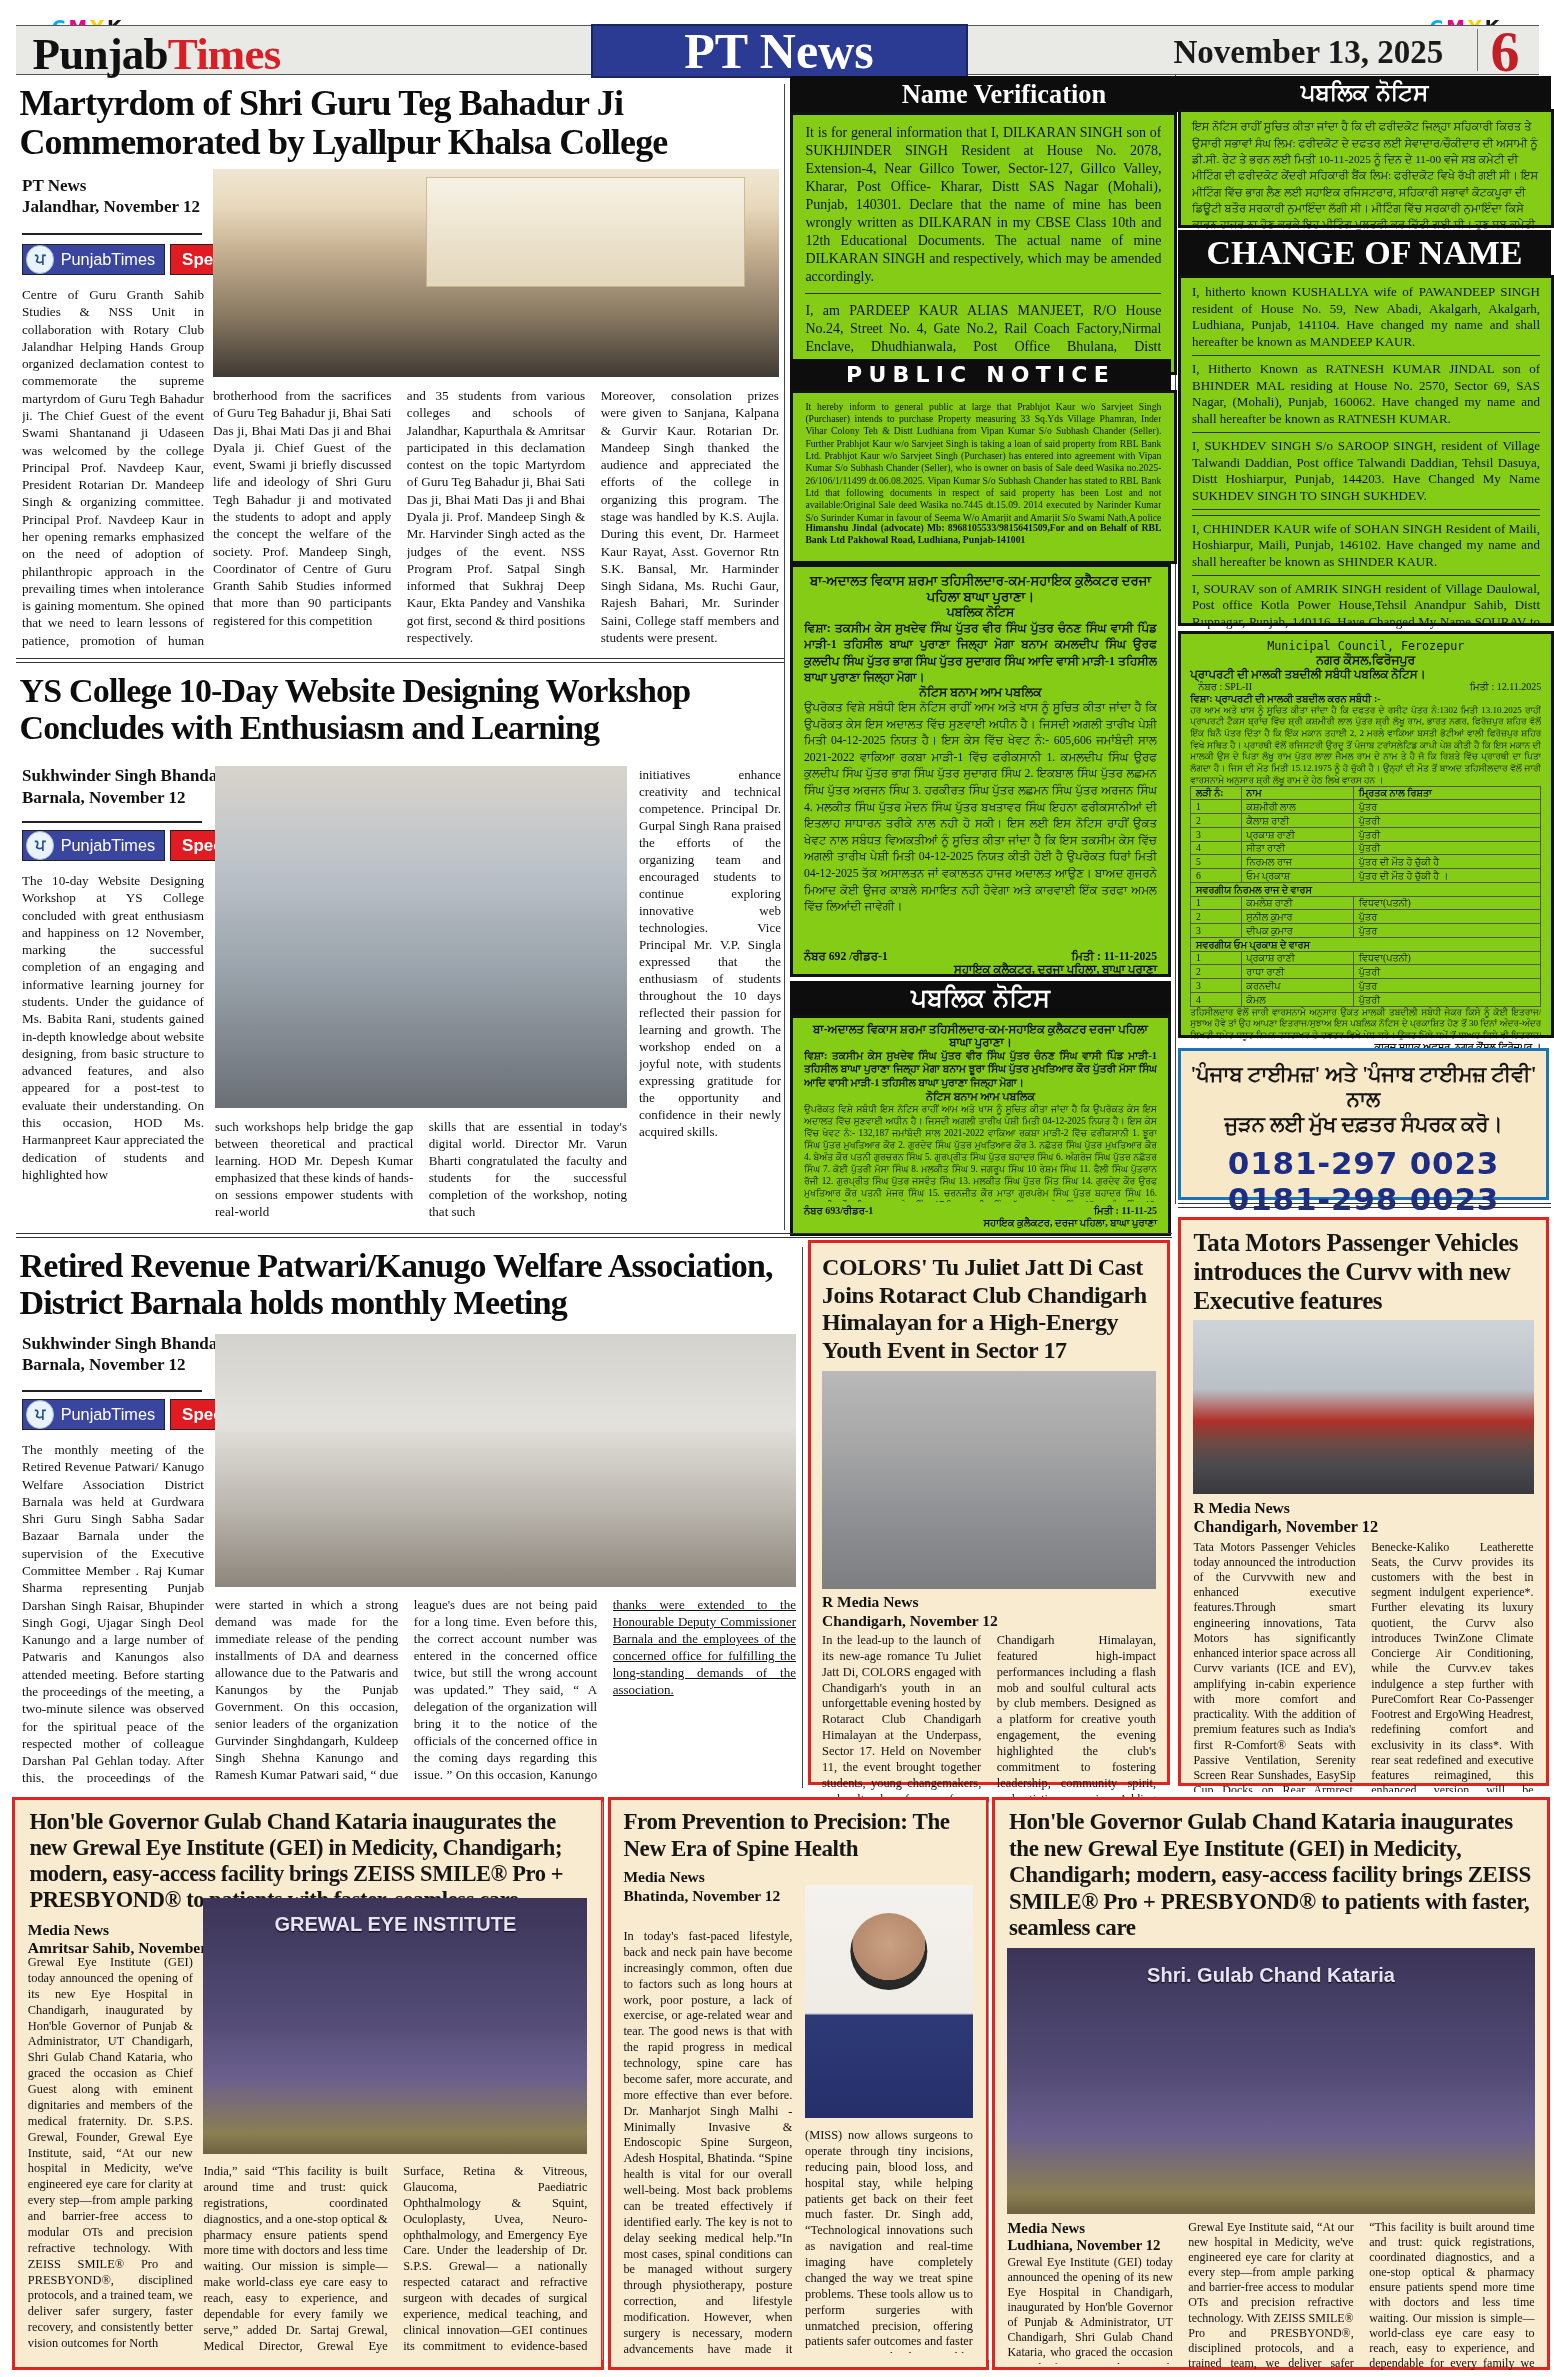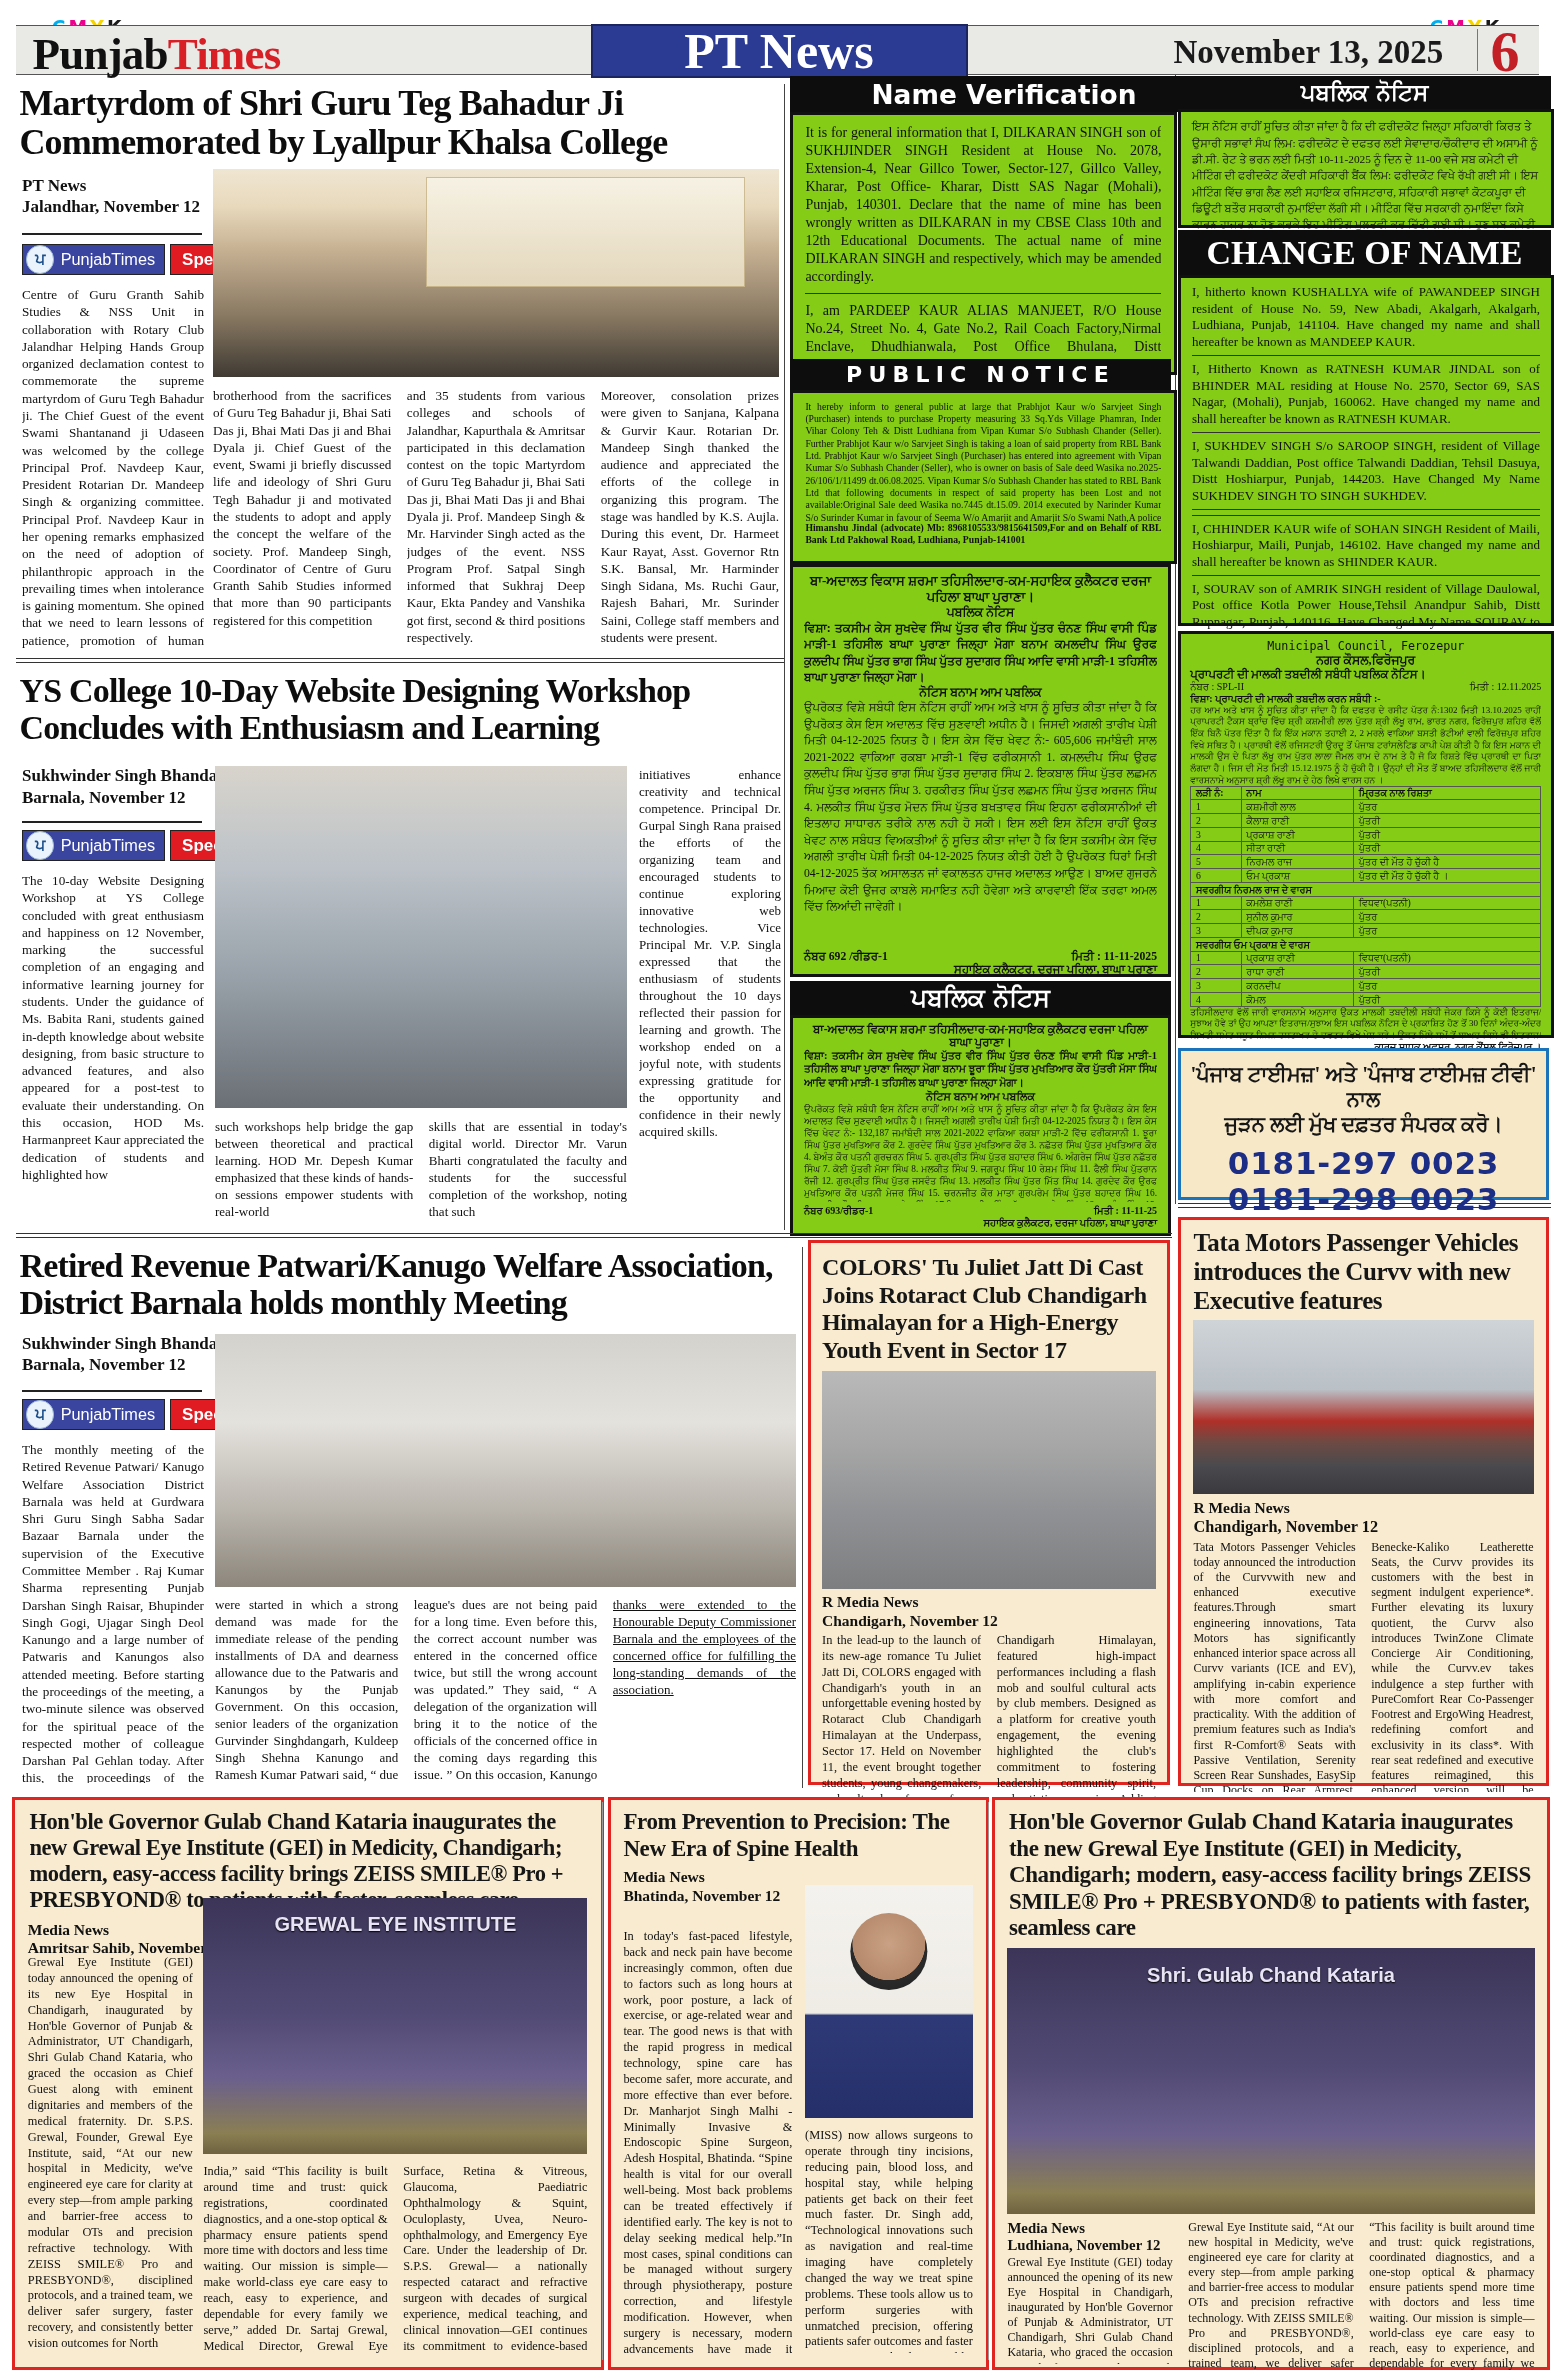--- a/index.html
+++ b/index.html
@@ -94,21 +94,21 @@
   </div>
   <div class="abs cols" style="left:213px;top:387px;width:566px;height:264px;">
     <div class="bodytxt">brotherhood from the sacrifices of Guru Teg Bahadur ji, Bhai Sati Das ji, Bhai Mati Das ji and Bhai Dyala ji. Chief Guest of the event, Swami ji briefly discussed life and ideology of Shri Guru Tegh Bahadur ji and motivated the students to adopt and apply the concept the welfare of the society. Prof. Mandeep Singh, Coordinator of Centre of Guru Granth Sahib Studies informed that more than 90 participants registered for this competition</div>
     <div class="bodytxt">and 35 students from various colleges and schools of Jalandhar, Kapurthala &amp; Amritsar participated in this declamation contest on the topic Martyrdom of Guru Teg Bahadur ji, Bhai Sati Das ji, Bhai Mati Das ji and Bhai Dyala ji. Prof. Mandeep Singh &amp; Mr. Harvinder Singh acted as the judges of the event. NSS Program Prof. Satpal Singh informed that Sukhraj Deep Kaur, Ekta Pandey and Vanshika got first, second &amp; third positions respectively.</div>
     <div class="bodytxt">Moreover, consolation prizes were given to Sanjana, Kalpana &amp; Gurvir Kaur. Rotarian Dr. Mandeep Singh thanked the audience and appreciated the efforts of the college in organizing this program. The stage was handled by K.S. Aujla. During this event, Dr. Harmeet Kaur Rayat, Asst. Governor Rtn S.K. Bansal, Mr. Harminder Singh Sidana, Ms. Ruchi Gaur, Rajesh Bahari, Mr. Surinder Saini, College staff members and students were present.</div>
   </div>
   <div class="abs dbl" style="left:15.5px;top:658px;width:768px;"></div>
   <div class="abs vrule" style="left:784px;top:84px;height:1146px;"></div>
   <div class="abs vrule" style="left:1175px;top:75px;height:1129px;"></div>
 
-  <div class="abs nbar" style="left:790px;top:76px;width:428px;height:36px;font-size:26.4px;">Name Verification</div>
+  <div class="abs nbar" style="left:790px;top:76px;width:428px;height:36px;font-size:26.4px;font-family:Liberation Serif, serif;">Name Verification</div>
   <div class="abs nbox" style="left:790px;top:112px;width:375px;height:238px;padding:9.3px 12.4px;box-sizing:content-box;width:356px;">
     <div class="ntxt">It is for general information that I, DILKARAN SINGH son of SUKHJINDER SINGH Resident at House No. 2078, Extension-4, Near Gillco Tower, Sector-127, Gillco Valley, Kharar, Post Office- Kharar, Distt SAS Nagar (Mohali), Punjab, 140301. Declare that the name of mine has been wrongly written as DILKARAN in my CBSE Class 10th and 12th Educational Documents. The actual name of mine DILKARAN SINGH and respectively, which may be amended accordingly.</div>
     <div class="sep"></div>
     <div class="ntxt">I, am PARDEEP KAUR ALIAS MANJEET,  R/O House No.24, Street No. 4, Gate No.2, Rail Coach Factory,Nirmal Enclave, Dhudhianwala, Post Office Bhulana, Distt Kapurthala, Punjab-144620. declare that  PARDEEP KAUR ALIAS MANJEET AND PARDEEP KAUR both names are of one and the same person.</div>
     <div class="sep"></div>
     <div class="ntxt">I, Manjit Kaur, wife of Rajinder Singh, resident of village Harchowal, district Gurdaspur, tehsil Batala. My name is Manjeet Kaur and my date of birth is 2-04-1975, which is wrong. My name is Manjeet Kaur and my date of birth is 03-07-1975, which is absolutely correct.</div>
   </div>
 
   <div class="abs nbar" style="left:790px;top:359px;width:381px;height:31px;font-size:22px;letter-spacing:6.2px;">PUBLIC NOTICE</div>
   <div class="abs nbox" style="left:790px;top:390px;width:356px;height:152px;padding:7.8px 12.4px;">
@@ -165,21 +165,21 @@
     <div class="sep" style="margin:4.7px 0;"></div>
     <div class="ntxt" style="font-size:13px;">I, SOURAV son of AMRIK SINGH resident of Village Daulowal, Post office Kotla Power House,Tehsil Anandpur Sahib, Distt Rupnagar, Punjab, 140116. Have Changed My Name SOURAV to SOURAV SINGH.</div>
     <div class="sep" style="margin:4.7px 0;"></div>
     <div class="ntxt" style="font-size:13px;">I, JYOTI BALA, wife of RAJ KUMAR Resident of Village Mindhwan, Post office Jhinjri, Mindhwan, Rupnagar, Punjab, 140116. Have changed the name of my minor daughter PAUSHE aged 9 years and she shall hereafter be known as PIYUSHI.</div>
   </div>
 
   <div class="abs nbox" style="left:1178px;top:631px;width:351px;height:392px;padding:4.7px 9.3px;">
     <div style="text-align:center;font-family:'DejaVu Sans Mono',monospace;font-size:11.7px;">Municipal Council, Ferozepur</div>
     <div style="text-align:center;font-weight:bold;font-size:12.4px;">ਨਗਰ ਕੌਸਲ,ਫਿਰੋਜਪੁਰ</div>
     <div style="text-align:left;font-weight:bold;font-size:11.7px;">ਪ੍ਰਾਪਰਟੀ ਦੀ ਮਾਲਕੀ ਤਬਦੀਲੀ ਸਬੰਧੀ ਪਬਲਿਕ ਨੋਟਿਸ।</div>
-    <div style="display:flex;justify-content:space-between;font-size:10px;">
+    <div style="display:flex;justify-content:space-between;font-size:10px;margin-left:8px;">
       <span>ਨੰਬਰ : SPL-II</span>
       <span>ਮਿਤੀ : 12.11.2025</span>
     </div>
     <div style="font-size:10px;font-weight:bold;">ਵਿਸ਼ਾ: ਪ੍ਰਾਪਰਟੀ ਦੀ ਮਾਲਕੀ ਤਬਦੀਲ ਕਰਨ ਸਬੰਧੀ :-</div>
     <div class="pa" style="font-size:9px;line-height:1.3;height:81px;">ਹਰ ਆਮ ਅਤੇ ਖਾਸ ਨੂੰ ਸੂਚਿਤ ਕੀਤਾ ਜਾਂਦਾ ਹੈ ਕਿ ਦਫਤਰ ਦੇ ਰਸੀਟ ਪੱਤਰ ਨੰ:1302 ਮਿਤੀ 13.10.2025 ਰਾਹੀਂ ਪ੍ਰਾਪਰਟੀ ਟੈਕਸ ਬ੍ਰਾਂਚ ਵਿੱਚ ਸ਼੍ਰੀ ਕਸ਼ਮੀਰੀ ਲਾਲ ਪੁੱਤਰ ਸ਼੍ਰੀ ਲੱਖੂ ਰਾਮ, ਭਾਰਤ ਨਗਰ, ਫਿਰੋਜ਼ਪੁਰ ਸ਼ਹਿਰ ਵੱਲੋਂ ਇੱਕ ਬਿਨੈ ਪੱਤਰ ਦਿੱਤਾ ਹੈ ਕਿ ਇੱਕ ਮਕਾਨ ਤਹਾਈ 2, 2 ਮਰਲੇ ਵਾਕਿਆ ਬਸਤੀ ਭੱਟੀਆਂ ਵਾਲੀ ਫਿਰੋਜ਼ਪੁਰ ਸ਼ਹਿਰ ਵਿਖੇ ਸਥਿਤ ਹੈ। ਪ੍ਰਾਰਥੀ ਵੱਲੋਂ ਰਜਿਸਟਰੀ ਉਰਦੂ ਤੋਂ ਪੰਜਾਬ ਟਰਾਂਸਲੇਟਿਡ ਕਾਪੀ ਪੇਸ਼ ਕੀਤੀ ਹੈ ਕਿ ਇਸ ਮਕਾਨ ਦੀ ਮਾਲਕੀ ਉਸ ਦੇ ਪਿਤਾ ਲੱਖੂ ਰਾਮ ਪੁੱਤਰ ਲਾਲਾ ਜੈਮਲ ਰਾਮ ਦੇ ਨਾਮ ਤੇ ਹੈ ਜੋ ਕਿ ਰਿਸ਼ਤੇ ਵਿੱਚ ਪ੍ਰਾਰਥੀ ਦਾ ਪਿਤਾ ਲੱਗਦਾ ਹੈ। ਜਿਸ ਦੀ ਮੌਤ ਮਿਤੀ 15.12.1975 ਨੂੰ ਹੋ ਚੁੱਕੀ ਹੈ। ਉਨ੍ਹਾਂ ਦੀ ਮੌਤ ਤੋਂ ਬਾਅਦ ਤਹਿਸੀਲਦਾਰ ਵੱਲੋਂ ਜਾਰੀ ਵਾਰਸਨਾਮੇ ਅਨੁਸਾਰ ਸ਼੍ਰੀ ਲੱਖੂ ਰਾਮ ਦੇ ਹੇਠ ਲਿਖੇ ਵਾਰਸ ਹਨ ।</div>
     <table class="fz">
       <tbody>
           <tr>
         <th style="font-weight:bold;width:40px;">ਲੜੀ ਨੰ:</th>
         <th style="font-weight:bold;">ਨਾਮ</th>

